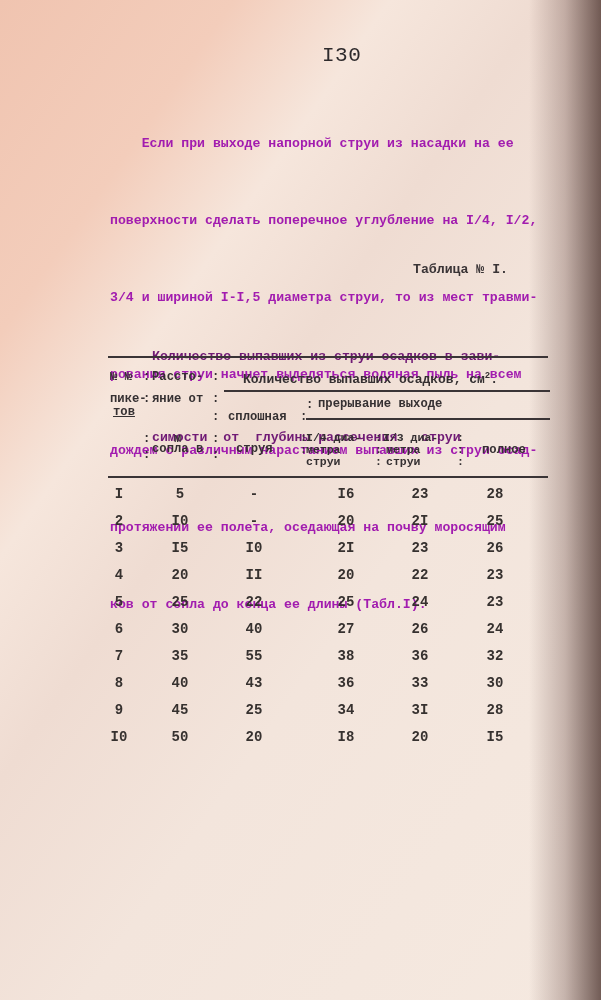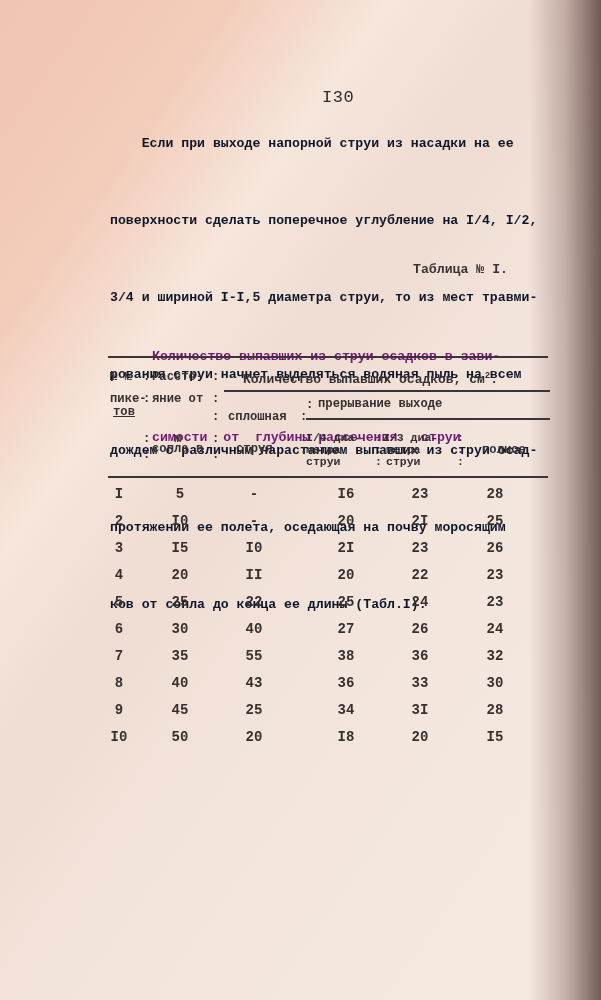--- a/index.html
+++ b/index.html
@@ -19,33 +19,32 @@
     }
     .page {
       position: absolute;
       left: 0; top: 0;
       width: 601px; height: 1000px;
     }
     .page-number {
       position: absolute;
       top: 44px;
       left: 322px;
-      font-size: 17px;
+      font-size: 21px;
       letter-spacing: 0.5px;
-      margin-top: 44px;
     }
     .paragraph {
       position: absolute;
       left: 110px;
       top: 80px;
       width: 450px;
       font-size: 13.2px;
       line-height: 25.6px;
       font-weight: bold;
-      color: #0f172a;
+      color: #a21caf;
       white-space: pre;
     }
     .para-line { display: block; }
     .table-caption-label {
       position: absolute;
       top: 262px;
       left: 413px;
       font-size: 13.2px;
       font-weight: bold;
       color: #3a3436;

